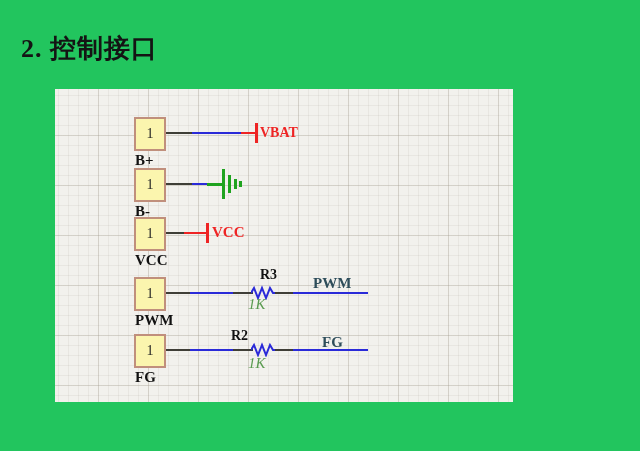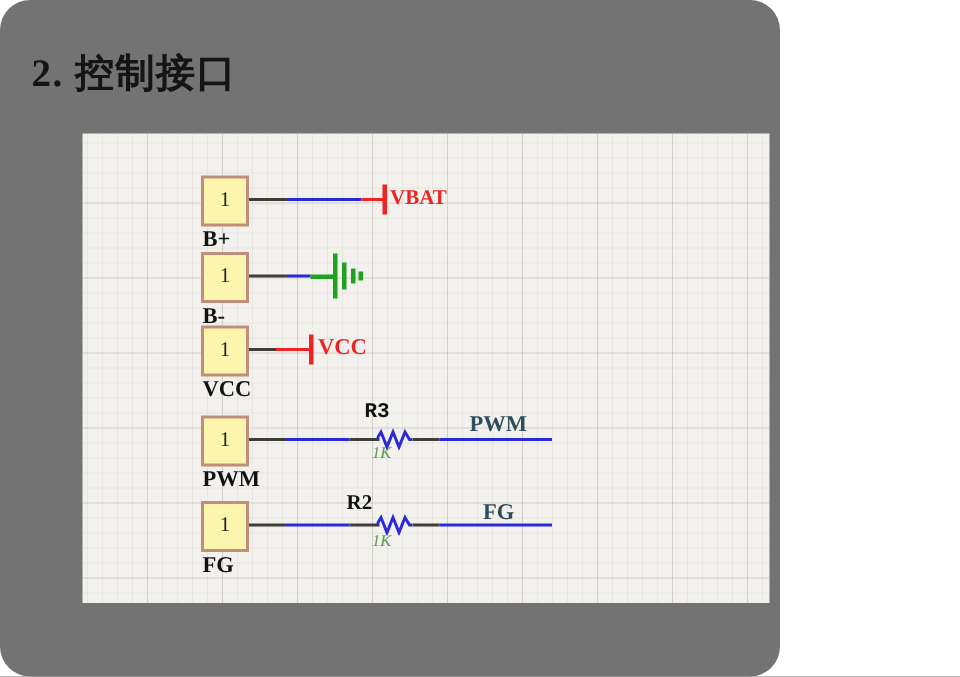--- a/index.html
+++ b/index.html
@@ -1,18 +1,18 @@
 <!DOCTYPE html>
 <html style="--grid-bg: #f2f1ed; --wire-blue: #2a2ad8; --pin-dark: #3f3e37; --power-red: #ee2424; --ground-green: #1fa31f; --value-green: #5a9b50; --net-label: #2e4d5a; --box-fill: #fbf5ae; --box-border: #c08f7c;"><head>
 <meta charset="utf-8">
 <style>
   html,body{margin:0;padding:0;}
   body{width:640px;height:451px;background:#ffffff;overflow:hidden;}
-  .page{position:relative;width:520px;height:451px;background:#737373;
-        font-family:"Liberation Serif", "DejaVu Serif", serif;border-radius:20px;}
+  .page{position:relative;width:640px;height:451px;background:#22c55e;
+        font-family:"Liberation Serif", "DejaVu Serif", serif;}
   .heading{position:absolute;left:21px;top:31px;margin:0;font-size:26px;font-weight:bold;
            color:#141414;letter-spacing:1px;white-space:nowrap;}
   
   .canvas{position:absolute;left:55px;top:89px;width:458px;height:313px;
           background-color:var(--grid-bg,#f2f1ed);
           background-image:
             linear-gradient(to right, rgba(160,152,138,0.28) 1px, transparent 1px),
             linear-gradient(to bottom, rgba(160,152,138,0.28) 1px, transparent 1px),
             linear-gradient(to right, rgba(170,164,150,0.14) 1px, transparent 1px),
             linear-gradient(to bottom, rgba(170,164,150,0.14) 1px, transparent 1px);
@@ -28,21 +28,21 @@
   .w-dark{background:var(--pin-dark,#3f3e37);}
   .w-blue{background:var(--wire-blue,#2a2ad8);}
   .w-red{background:var(--power-red,#ee2424);}
   .w-green{background:var(--ground-green,#1fa31f);height:3px;top:14.5px;}
   .powerbar{position:absolute;top:6px;width:3px;height:20px;background:var(--power-red,#ee2424);}
   .gbar{position:absolute;background:var(--ground-green,#1fa31f);width:3px;}
   .net{position:absolute;font-weight:bold;white-space:nowrap;text-align:right;}
   .net-red{color:var(--power-red,#ee2424);}
   .net-dark{color:var(--net-label,#2e4d5a);font-size:15px;}
   .r-ref{position:absolute;font-size:14px;font-weight:bold;color:#111111;}
-  .r-val{position:absolute;font-size:11px;font-style:italic;color:var(--value-green,#5a9b50);}
+  .r-val{position:absolute;font-size:15px;font-style:italic;color:var(--value-green,#5a9b50);}
   .rz{position:absolute;left:196px;top:8px;}
 </style>
 </head>
 <body>
 
 <div class="page">
 
   <h2 class="heading">2. 控制接口</h2>
 
   <div class="canvas">
@@ -92,21 +92,21 @@
       </div>
       <div class="port-label">PWM</div>
       <div class="wire w-dark" style="left:111px;width:24px;"></div>
       <div class="wire w-blue" style="left:135px;width:43px;"></div>
       <div class="wire w-dark" style="left:178px;width:20px;"></div>
       <svg class="rz" width="24" height="15" viewBox="0 0 24 15">
         <polyline points="0,8 3,3 7,13 11,3 15,13 19,3 22,8 24,8" fill="none" stroke="#2a2ad8" stroke-width="2"></polyline>
       </svg>
       <div class="wire w-dark" style="left:220px;width:18px;"></div>
       <div class="wire w-blue" style="left:238px;width:75px;"></div>
-      <div class="r-ref" style="left:188px;top:-10px;font-family:Liberation Mono, monospace;">R3</div>
+      <div class="r-ref" style="left:205px;top:-10px;">R3</div>
       <div class="r-val" style="left:193px;top:19px;">1K</div>
       <div class="net net-dark" style="left:258px;top:-2px;">PWM</div>
     </div>
 
     <div class="row" style="top:245px;">
       <div class="pinbox">
         <span class="pinnum">1</span>
       </div>
       <div class="port-label">FG</div>
       <div class="wire w-dark" style="left:111px;width:24px;"></div>

